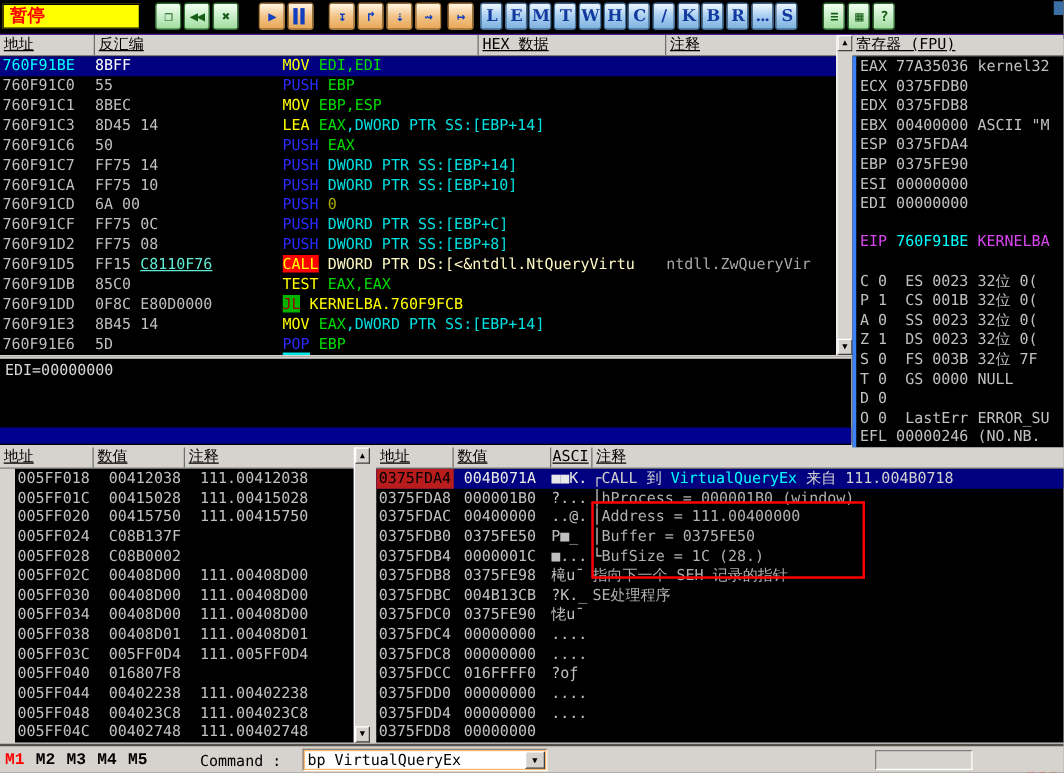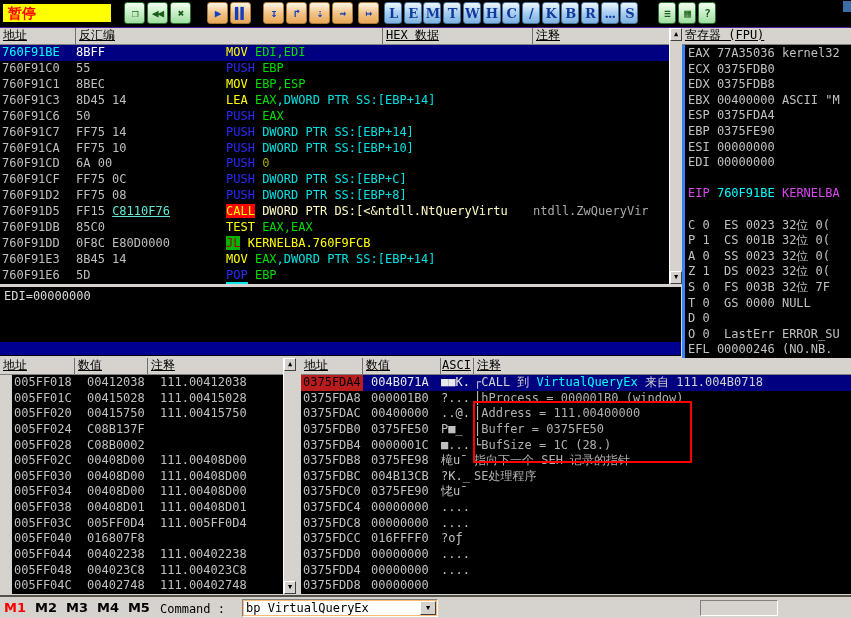--- a/index.html
+++ b/index.html
@@ -70,21 +70,21 @@
        border:1px solid;border-color:#FFF #404040 #404040 #FFF;box-sizing:border-box;
        font-size:7px;line-height:11px;text-align:center;color:#000;}
   .sb .up{top:0;} .sb .down{bottom:0;}
   
   .red-box{position:absolute;left:473px;top:401px;width:215px;height:58px;border:2px solid #FF0000;z-index:6;}
   
   .statusbar{position:absolute;left:0;top:595px;width:851px;height:23px;background:#D6D3CE;
        border-top:2px solid #55524C;box-sizing:border-box;}
   .mmarks{position:absolute;left:4px;top:3px;font-family:"DejaVu Sans","Liberation Sans",sans-serif;
        font-weight:bold;font-size:13px;color:#000;}
-  .mmarks span{margin-right:9px;}
+  .mmarks span{margin-right:9px;font-family:Liberation Mono, monospace;}
   .red{color:#FF0000;}
   .cmd-label{position:absolute;left:160px;top:5px;font-size:12px;color:#000;}
   .cmd-box{position:absolute;left:242px;top:2px;width:196px;height:18px;background:#fdba74;
        border:1px solid;border-color:#808080 #FFF #FFF #808080;box-sizing:border-box;}
   .cmd-input{position:absolute;left:1px;top:1px;width:176px;height:14px;border:none;outline:none;
        font-family:"DejaVu Sans Mono","Liberation Mono",monospace;font-size:12px;padding:0 0 0 2px;background:#FFF;}
   .cmd-drop{position:absolute;right:1px;top:1px;width:16px;height:14px;background:#D6D3CE;
        border:1px solid;border-color:#FFF #404040 #404040 #FFF;box-sizing:border-box;
        font-size:7px;line-height:12px;text-align:center;}
   .sunken{position:absolute;left:700px;top:3px;width:78px;height:16px;background:#D6D3CE;

